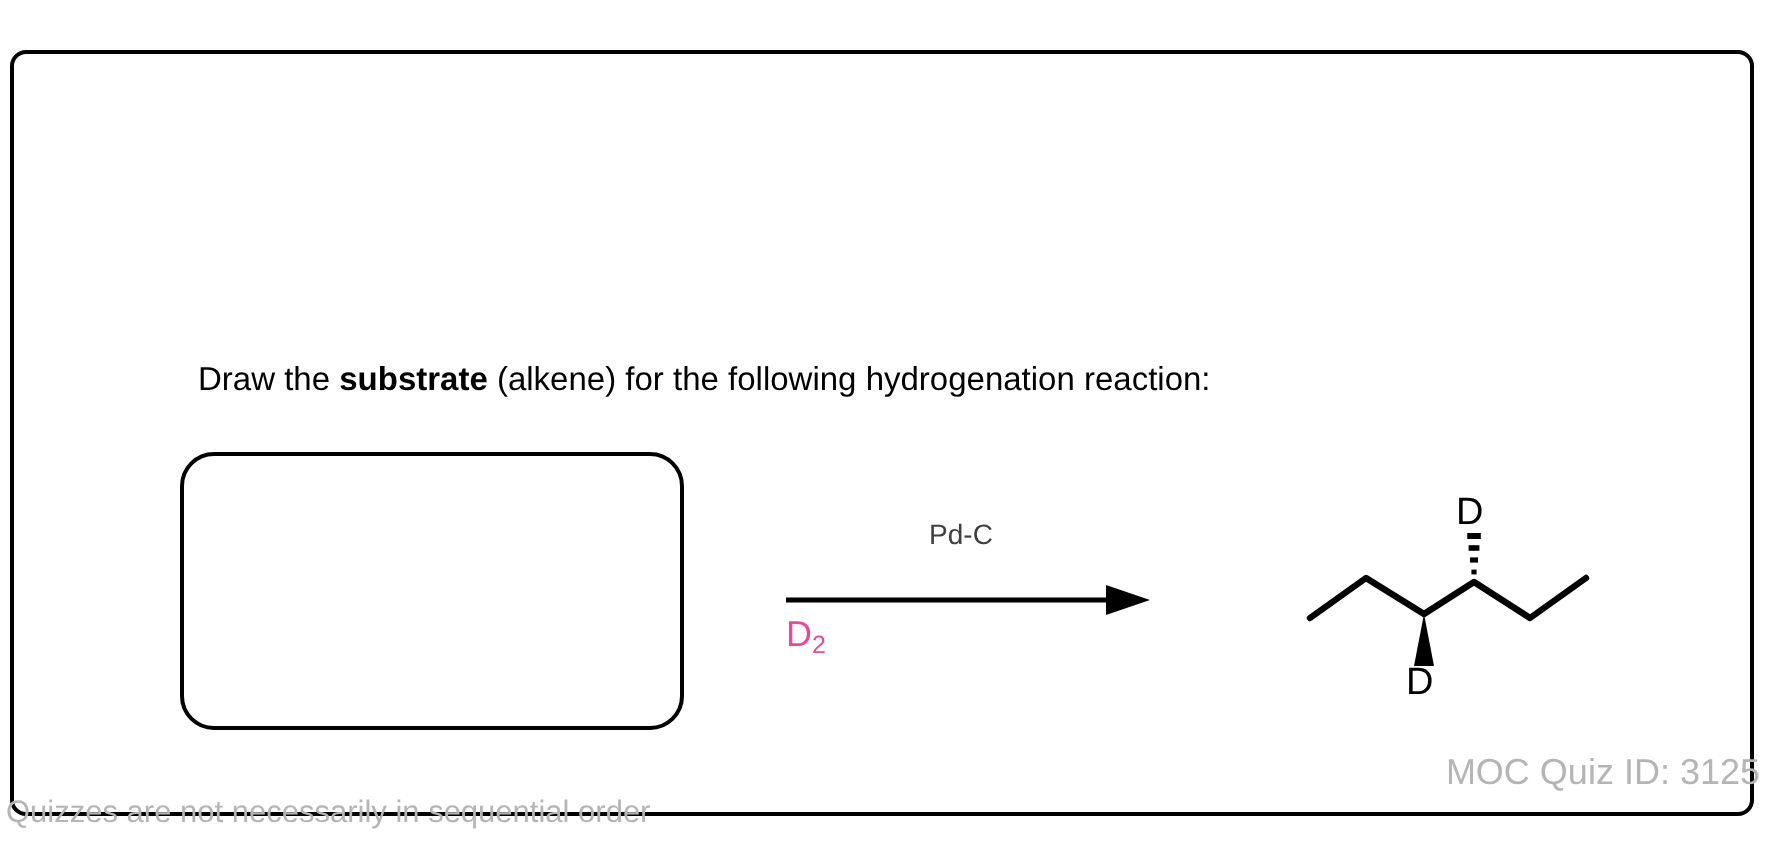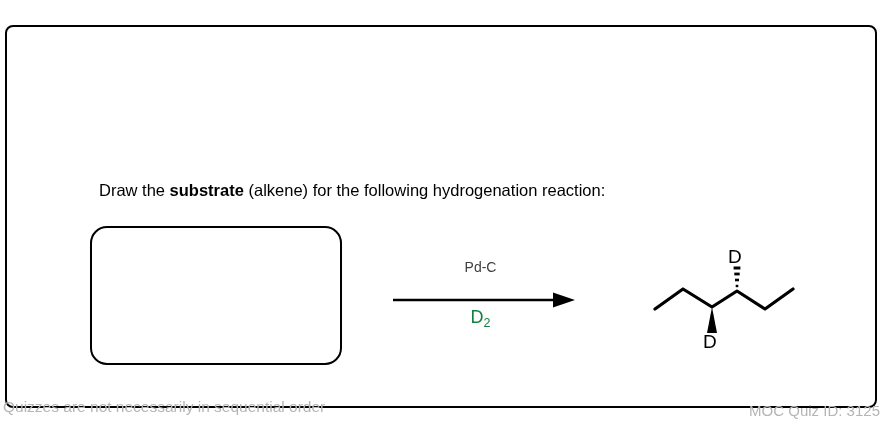--- a/index.html
+++ b/index.html
@@ -73,23 +73,23 @@
     text-align: center;
     font-size: 14px;
     color: #404040;
     white-space: nowrap;
   }
   #reagent-below {
     position: absolute;
     left: 0;
     top: 48px;
     width: 175px;
-    text-align: center;
+    text-align: left;
     font-size: 18px;
-    color: #15803d;
+    color: #ec4899;
     white-space: nowrap;
   }
   #reagent-below .sub {
     font-size: 12.5px;
     vertical-align: -0.28em;
   }
   #arrow-svg {
     position: absolute;
     left: 0;
     top: 33px;
@@ -123,22 +123,22 @@
     position: absolute;
     left: 3px;
     top: 398px;
     font-size: 15.5px;
     color: #b5b5b5;
     white-space: nowrap;
   }
   #footer-quiz-id {
     position: absolute;
     right: 6px;
-    top: 402px;
-    font-size: 15px;
+    top: 376px;
+    font-size: 18px;
     color: #b5b5b5;
     white-space: nowrap;
   }
 </style>
 </head>
 <body>
 
 <div id="quiz-card">
 
   <div id="question-prompt"><span>Draw the </span><span class="bold">substrate</span><span> (alkene) for the following hydrogenation reaction:</span></div>

